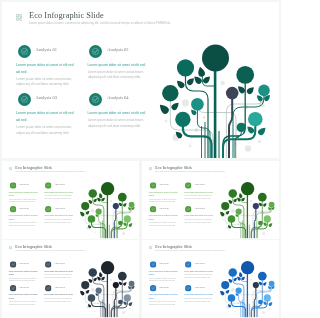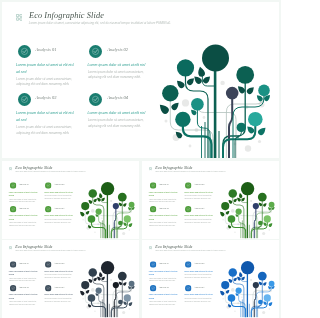--- a/index.html
+++ b/index.html
@@ -1,19 +1,19 @@
 <!DOCTYPE html>
 <html><head>
 <meta charset="utf-8">
 <style>
 html,body{margin:0;padding:0;width:281px;height:318px;background:#ffffff;}
 *{box-sizing:border-box;}
 .page{position:relative;width:281px;height:318px;overflow:hidden;background:#f2f7f4;
       font-family:"Liberation Sans", sans-serif;}
-.slide{position:absolute;background:#fff;overflow:hidden;font-style:italic;}
+.slide{position:absolute;background:#fff;overflow:hidden;}
 .hero{left:2px;top:2px;width:277px;height:156px;}
 .th{width:137px;height:78px;}
 .t1{left:2px;top:161px;} .t2{left:142px;top:161px;}
 .t3{left:2px;top:240px;} .t4{left:142px;top:240px;}
 .scale{position:absolute;left:0;top:0;width:277px;height:156px;transform-origin:0 0;}
 .th .scale{transform:scale(0.4946);}
 
 
 svg.tree{position:absolute;left:156px;top:38px;width:119px;height:117px;overflow:visible;}
 .c-d1{fill:var(--d1);} .c-d2{fill:var(--d2);} .c-d3{fill:var(--d3);}

